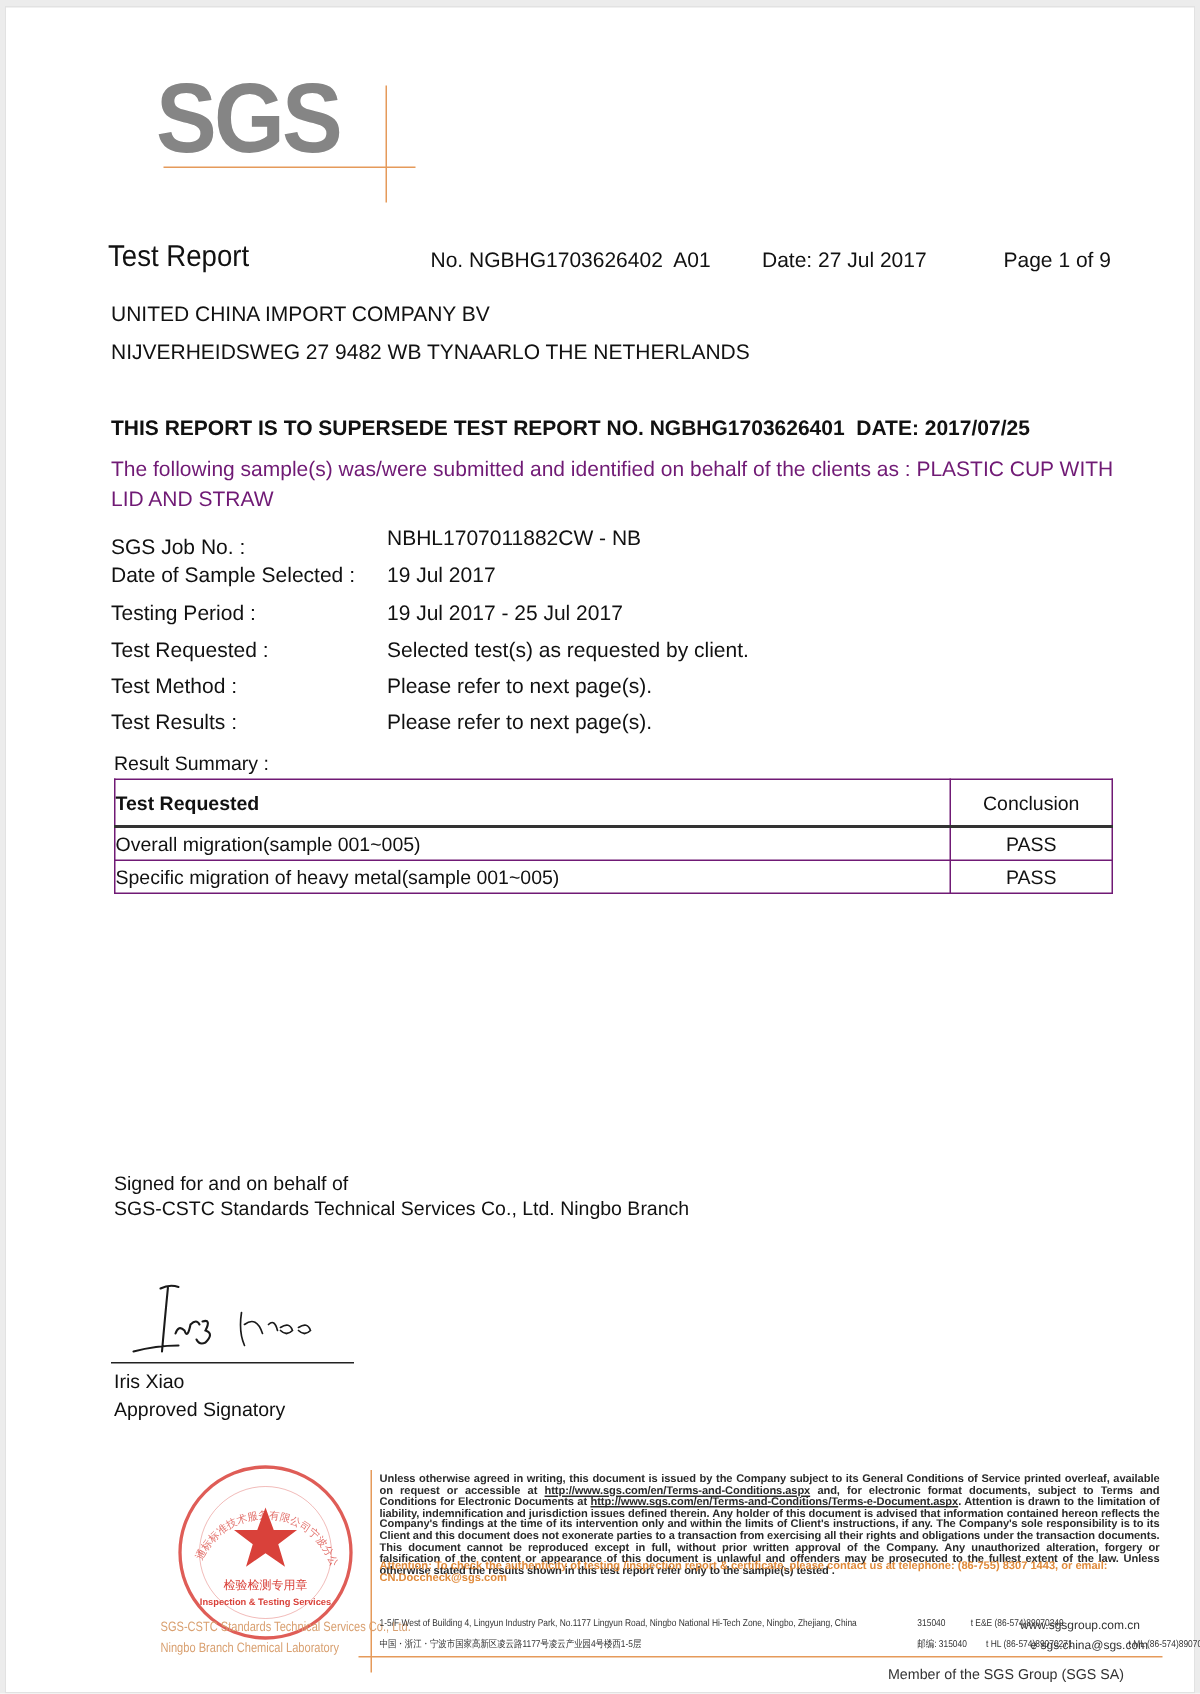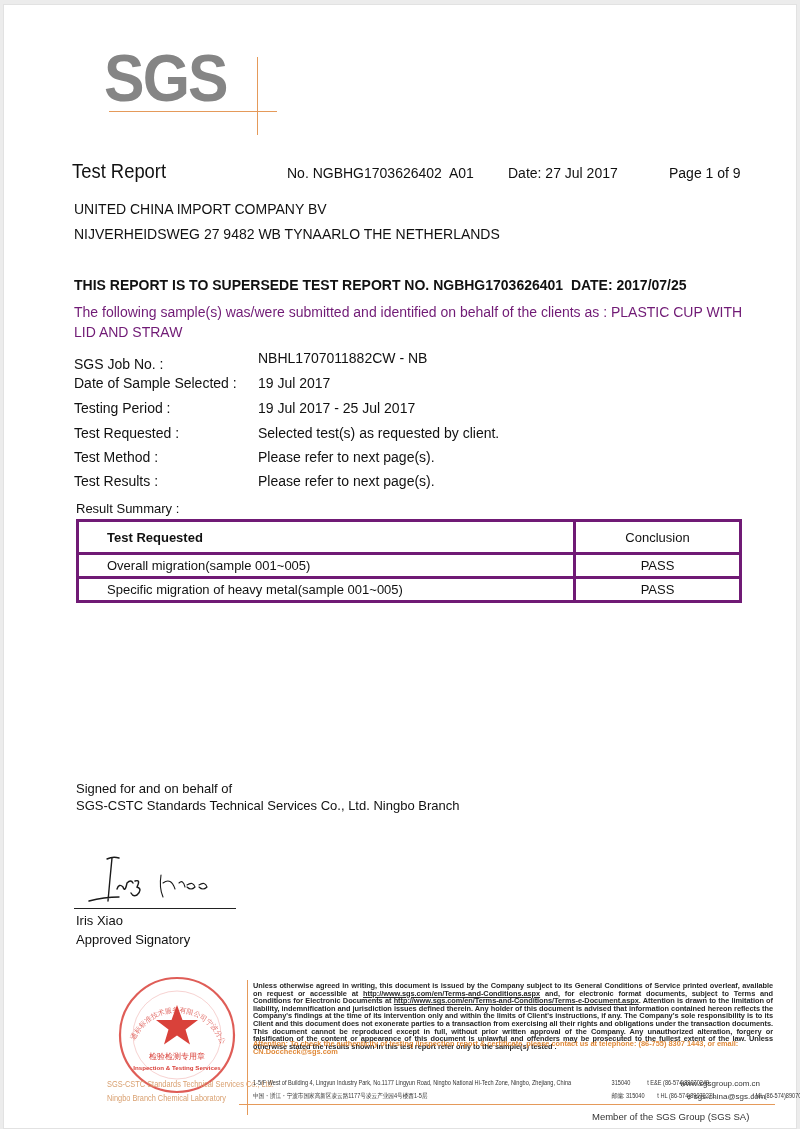--- a/index.html
+++ b/index.html
@@ -40,21 +40,21 @@
 
     .field-label { left: 70px; font-size: 14px; color: #111; }
     .field-value { left: 254px; font-size: 14px; color: #111; }
 
     .summary-label { left: 72px; top: 496px; font-size: 13px; color: #111; }
 
     table.summary {
       position: absolute; left: 72px; top: 514px; width: 666px;
       border-collapse: collapse; font-size: 13px; color: #111;
     }
-    table.summary th, table.summary td { border: 3px solid #701a75; padding: 0 28px; }
+    table.summary th, table.summary td { border: 1px solid #701a75; padding: 0 0; }
     table.summary th { height: 30px; text-align: left; font-weight: bold; }
     table.summary th.concl { text-align: center; font-weight: normal; width: 107px; }
     table.summary td { height: 21px; }
     table.summary td.concl { text-align: center; }
     table.summary thead tr { border-bottom: 2px solid #333; }
 
     .signed { left: 72px; font-size: 13px; color: #111; }
     .sig-line { left: 70px; top: 903px; width: 162px; height: 1px; background: #222; }
     .sig-svg { left: 75px; top: 848px; }
 

